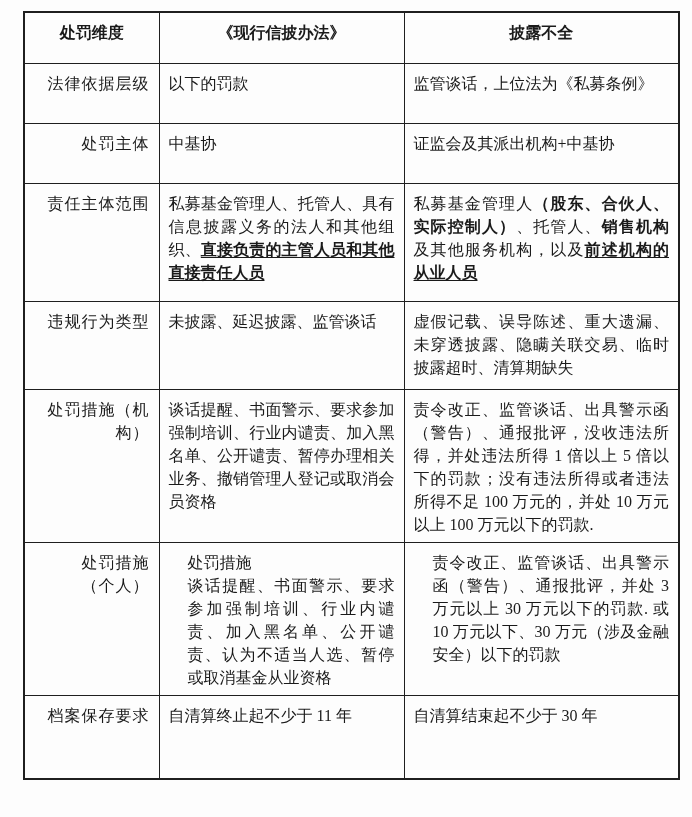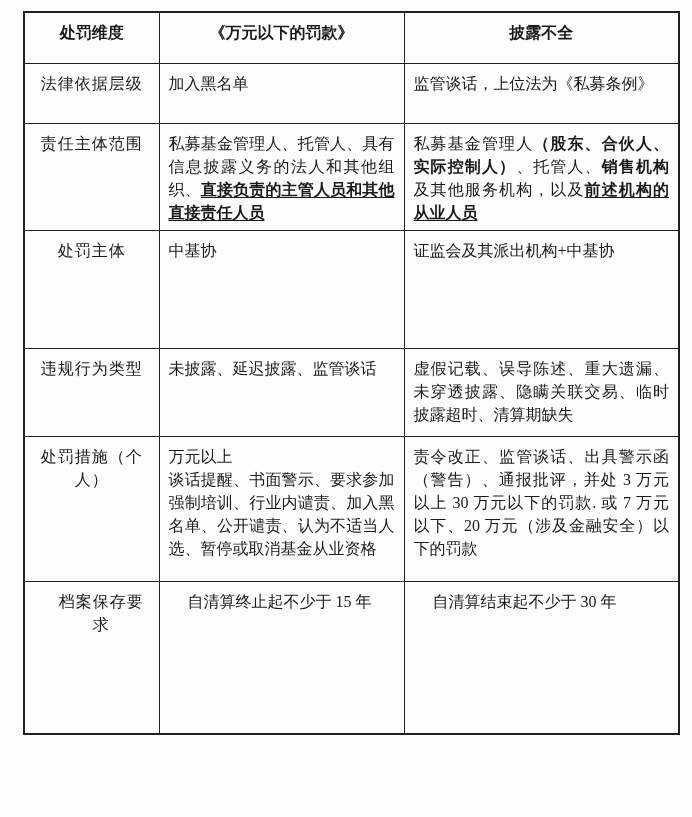--- a/index.html
+++ b/index.html
@@ -50,23 +50,23 @@
     font-weight: bold;
     font-size: 16.5px;
     padding: 4px 6px;
   }
   tbody tr:nth-child(1) td { height: 60px; }
   tbody tr:nth-child(2) td { height: 60px; }
   tbody tr:nth-child(3) td { height: 118px; }
   tbody tr:nth-child(4) td { height: 88px; }
   tbody tr:nth-child(5) td { height: 145px; }
   tbody tr:nth-child(6) td { height: 153px; padding-left: 28px; }
-  tbody tr:nth-child(7) td { height: 94px; margin-top: 24px; }
+  tbody tr:nth-child(7) td { height: 84px; margin-top: 24px; }
   td.dim-cell {
-    text-align: center;
+    text-align: right;
     padding-top: 10px;
     letter-spacing: 1px;
   }
   td.body-cell {
     text-align: justify;
     text-justify: inter-character;
   }
   td.body-cell .para { margin: 0; }
   .seg.b { font-weight: bold; }
   .seg.u { text-decoration: underline; text-underline-offset: 2px; }
@@ -77,75 +77,84 @@
 <div class="page">
   <table class="cmp">
     <colgroup>
       <col class="c1">
       <col class="c2">
       <col class="c3">
     </colgroup>
     <thead>
       <tr>
         <th>处罚维度</th>
-        <th>《万元以下的罚款》</th>
+        <th>《现行信披办法》</th>
         <th>披露不全</th>
       </tr>
     </thead>
     <tbody>
         <tr>
           <td class="dim-cell">法律依据层级</td>
           <td class="body-cell">
-            <div class="para"><span class="seg">加入黑名单</span></div>
+            <div class="para"><span class="seg">以下的罚款</span></div>
           </td>
           <td class="body-cell">
             <div class="para"><span class="seg">监管谈话，上位法为《私募条例》</span></div>
+          </td>
+        </tr>
+        <tr>
+          <td class="dim-cell">处罚主体</td>
+          <td class="body-cell">
+            <div class="para"><span class="seg">中基协</span></div>
+          </td>
+          <td class="body-cell">
+            <div class="para"><span class="seg">证监会及其派出机构+中基协</span></div>
           </td>
         </tr>
         <tr>
           <td class="dim-cell">责任主体范围</td>
           <td class="body-cell">
             <div class="para"><span class="seg">私募基金管理人、托管人、具有信息披露义务的法人和其他组织、</span><span class="seg b u">直接负责的主管人员和其他直接责任人员</span></div>
           </td>
           <td class="body-cell">
             <div class="para"><span class="seg">私募基金管理人</span><span class="seg b">（股东、合伙人、实际控制人）</span><span class="seg">、托管人、</span><span class="seg b">销售机构</span><span class="seg">及其他服务机构，以及</span><span class="seg b u">前述机构的从业人员</span></div>
           </td>
         </tr>
         <tr>
-          <td class="dim-cell">处罚主体</td>
-          <td class="body-cell">
-            <div class="para"><span class="seg">中基协</span></div>
-          </td>
-          <td class="body-cell">
-            <div class="para"><span class="seg">证监会及其派出机构+中基协</span></div>
-          </td>
-        </tr>
-        <tr>
           <td class="dim-cell">违规行为类型</td>
           <td class="body-cell">
             <div class="para"><span class="seg">未披露、延迟披露、监管谈话</span></div>
           </td>
           <td class="body-cell">
             <div class="para"><span class="seg">虚假记载、误导陈述、重大遗漏、未穿透披露、隐瞒关联交易、临时披露超时、清算期缺失</span></div>
           </td>
         </tr>
         <tr>
+          <td class="dim-cell">处罚措施（机构）</td>
+          <td class="body-cell">
+            <div class="para"><span class="seg">谈话提醒、书面警示、要求参加强制培训、行业内谴责、加入黑名单、公开谴责、暂停办理相关业务、撤销管理人登记或取消会员资格</span></div>
+          </td>
+          <td class="body-cell">
+            <div class="para"><span class="seg">责令改正、监管谈话、出具警示函（警告）、通报批评，没收违法所得，并处违法所得 1 倍以上 5 倍以下的罚款；没有违法所得或者违法所得不足 100 万元的，并处 10 万元以上 100 万元以下的罚款.</span></div>
+          </td>
+        </tr>
+        <tr>
           <td class="dim-cell">处罚措施（个人）</td>
           <td class="body-cell">
-            <div class="para"><span class="seg">万元以上</span></div>
+            <div class="para"><span class="seg">处罚措施</span></div>
             <div class="para"><span class="seg">谈话提醒、书面警示、要求参加强制培训、行业内谴责、加入黑名单、公开谴责、认为不适当人选、暂停或取消基金从业资格</span></div>
           </td>
           <td class="body-cell">
-            <div class="para"><span class="seg">责令改正、监管谈话、出具警示函（警告）、通报批评，并处 3 万元以上 30 万元以下的罚款. 或 7 万元以下、20 万元（涉及金融安全）以下的罚款</span></div>
+            <div class="para"><span class="seg">责令改正、监管谈话、出具警示函（警告）、通报批评，并处 3 万元以上 30 万元以下的罚款. 或 10 万元以下、30 万元（涉及金融安全）以下的罚款</span></div>
           </td>
         </tr>
         <tr>
           <td class="dim-cell">档案保存要求</td>
           <td class="body-cell">
-            <div class="para"><span class="seg">自清算终止起不少于 15 年</span></div>
+            <div class="para"><span class="seg">自清算终止起不少于 11 年</span></div>
           </td>
           <td class="body-cell">
             <div class="para"><span class="seg">自清算结束起不少于 30 年</span></div>
           </td>
         </tr>
       </tbody>
   </table>
 </div>
 
 </body></html>

